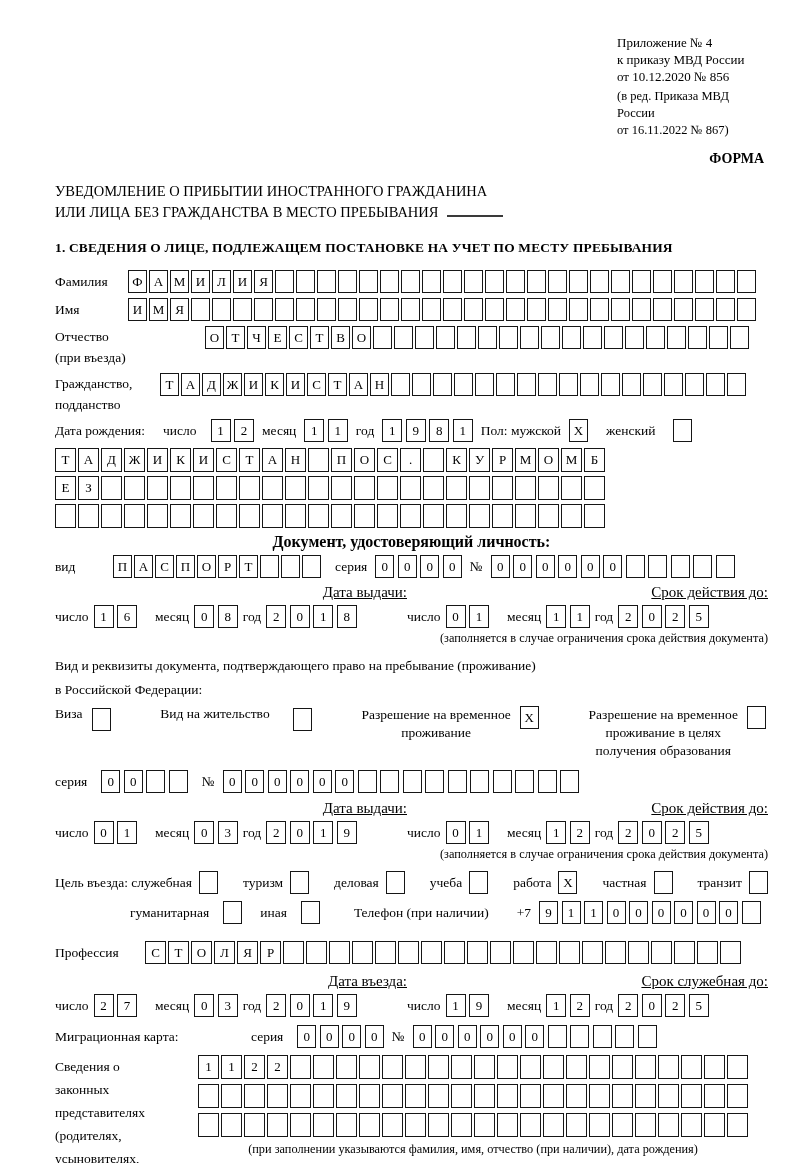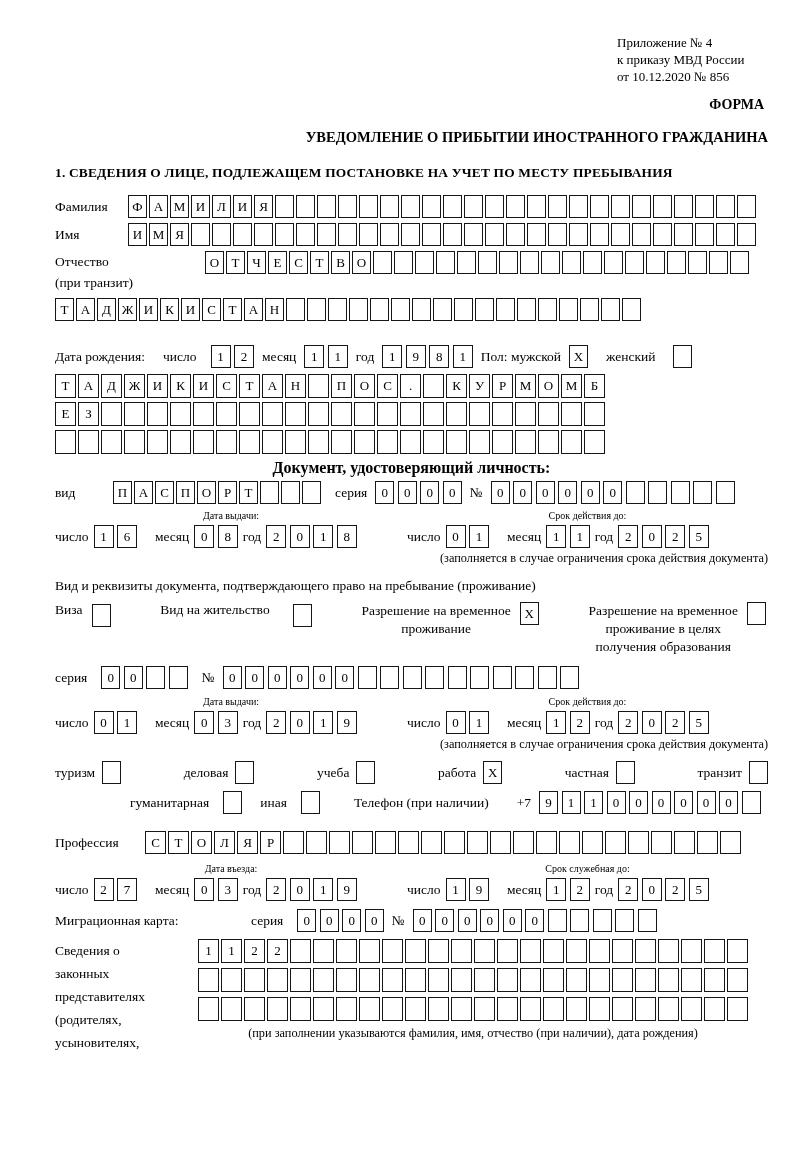--- a/index.html
+++ b/index.html
@@ -5,68 +5,73 @@
   html,body{margin:0;padding:0;background:#888;}
   .page{
     width:800px;height:1163px;background:#fff;color:#000;
     font-family:"Liberation Serif","DejaVu Serif",serif;
     box-sizing:border-box;padding:34px 32px 0 55px;position:relative;
     margin:0 auto;
   }
   .annex{margin-left:562px;font-size:13px;line-height:17px;}
   .annex .sub{margin-top:3px;font-size:12.5px;}
   .forma{margin-top:12px;text-align:right;font-weight:bold;font-size:14px;padding-right:4px;}
-  .title{margin-top:14px;text-align:right;font-weight:bold;font-size:14.5px;line-height:21px;}
+  .title{margin-top:14px;text-align:left;font-weight:normal;font-size:14.5px;line-height:21px;}
   .blankline{display:inline-block;width:56px;border-bottom:2px solid #3a3a3a;height:12px;margin-left:8px;}
   .section{margin-top:17px;font-weight:bold;font-size:13.4px;letter-spacing:.2px;}
   .row{display:flex;align-items:center;margin-top:5px;font-size:13.5px;}
   .rowt{display:flex;align-items:flex-start;margin-top:5px;font-size:13.5px;}
   .lbl{white-space:nowrap;}
   .cells{display:flex;gap:2px;}
   .dcells{display:flex;gap:3.5px;}
   .cbox{
     box-sizing:border-box;flex:0 0 auto;width:19px;height:23px;
     border:1.6px solid #161616;display:flex;align-items:center;justify-content:center;
     font-size:13px;background:#fff;
   }
   .lg .cbox{width:21px;height:24px;}
   .md .cbox{width:21px;}
   .dt .cbox{width:20px;}
   .labelcol{flex:0 0 auto;line-height:21px;}
   .center-b{ text-align:center;font-weight:bold;font-size:16px;margin-top:5px;}
   .twocol{display:flex;margin-top:4px;font-size:13.5px;}
   .col-l{flex:0 0 352px;}
   .col-r{flex:1;}
-  .dlabel{text-align:center;font-size:10px;}
+  .dlabel{text-align:right;font-size:15px;text-decoration:underline;}
   .dgroup{display:flex;align-items:center;gap:5px;}
   .cap{font-size:12.3px;text-align:right;margin-top:3px;}
   .para{margin-top:8px;font-size:13.5px;line-height:24px;}
   .chkrow{display:flex;align-items:flex-start;margin-top:4px;font-size:13.5px;justify-content:space-between;padding-right:2px;}
   .chk{display:flex;align-items:flex-start;gap:9px;}
   .stack{text-align:center;line-height:18px;}
   .purpose{display:flex;align-items:center;margin-top:9px;font-size:13.5px;justify-content:space-between;}
   .pitem{display:flex;align-items:center;gap:7px;}
   .gap8{width:8px;} .gap14{width:14px;} .gap18{width:18px;}
   .repcap{font-size:12.3px;text-align:center;margin-top:4px;padding-left:90px;}
 </style>
 </head>
 <body>
 
 <div class="page">
 
   <div class="annex">
     <div>Приложение № 4</div>
     <div>к приказу МВД России</div>
     <div>от 10.12.2020 № 856</div>
+    <div class="sub">
+      <div>(в ред. Приказа МВД России</div>
+      <div>от 16.11.2022 № 867)</div>
+    </div>
   </div>
 
   <div class="forma">ФОРМА</div>
 
   <div class="title">
     <div>УВЕДОМЛЕНИЕ О ПРИБЫТИИ ИНОСТРАННОГО ГРАЖДАНИНА</div>
+    <div><span>ИЛИ ЛИЦА БЕЗ ГРАЖДАНСТВА В МЕСТО ПРЕБЫВАНИЯ</span><span class="blankline"></span></div>
   </div>
 
   <div class="section">1. СВЕДЕНИЯ О ЛИЦЕ, ПОДЛЕЖАЩЕМ ПОСТАНОВКЕ НА УЧЕТ ПО МЕСТУ ПРЕБЫВАНИЯ</div>
 
   <div class="row" style="margin-top:14px;">
     <span class="lbl" style="flex:0 0 73px;">Фамилия</span>
     <span class="cells">
         <span class="cbox">Ф</span>
         <span class="cbox">А</span>
         <span class="cbox">М</span>
@@ -132,21 +137,21 @@
         <span class="cbox"></span>
         <span class="cbox"></span>
         <span class="cbox"></span>
         <span class="cbox"></span>
       </span>
   </div>
 
   <div class="rowt">
     <span class="labelcol" style="flex:0 0 150px;">
       <span style="display:block;">Отчество</span>
-      <span style="display:block;">(при транзит)</span>
+      <span style="display:block;">(при въезда)</span>
     </span>
     <span class="cells">
         <span class="cbox">О</span>
         <span class="cbox">Т</span>
         <span class="cbox">Ч</span>
         <span class="cbox">Е</span>
         <span class="cbox">С</span>
         <span class="cbox">Т</span>
         <span class="cbox">В</span>
         <span class="cbox">О</span>
@@ -165,20 +170,24 @@
         <span class="cbox"></span>
         <span class="cbox"></span>
         <span class="cbox"></span>
         <span class="cbox"></span>
         <span class="cbox"></span>
         <span class="cbox"></span>
       </span>
   </div>
 
   <div class="rowt">
+    <span class="labelcol" style="flex:0 0 105px;">
+      <span style="display:block;">Гражданство,</span>
+      <span style="display:block;">подданство</span>
+    </span>
     <span class="cells">
         <span class="cbox">Т</span>
         <span class="cbox">А</span>
         <span class="cbox">Д</span>
         <span class="cbox">Ж</span>
         <span class="cbox">И</span>
         <span class="cbox">К</span>
         <span class="cbox">И</span>
         <span class="cbox">С</span>
         <span class="cbox">Т</span>
@@ -197,21 +206,21 @@
         <span class="cbox"></span>
         <span class="cbox"></span>
         <span class="cbox"></span>
         <span class="cbox"></span>
         <span class="cbox"></span>
         <span class="cbox"></span>
         <span class="cbox"></span>
       </span>
   </div>
 
-  <div class="row" style="margin-top:24px;">
+  <div class="row" style="margin-top:4px;">
     <span class="lbl">Дата рождения:</span>
     <span class="gap18"></span>
     <span class="lbl">число</span>
     <span class="gap14"></span>
     <span class="dcells dt">
         <span class="cbox">1</span>
         <span class="cbox">2</span>
       </span>
     <span class="gap8"></span>
     <span class="lbl">месяц</span>
@@ -412,20 +421,21 @@
           <span class="cbox">0</span>
           <span class="cbox">2</span>
           <span class="cbox">5</span>
         </span>
     </div>
   </div>
   <div class="cap">(заполняется в случае ограничения срока действия документа)</div>
 
   <div class="para">
     <div>Вид и реквизиты документа, подтверждающего право на пребывание (проживание)</div>
+    <div>в Российской Федерации:</div>
   </div>
 
   <div class="chkrow">
     <span class="chk">
       <span class="lbl">Виза</span>
       <span class="dcells" style="margin-top:2px;">
           <span class="cbox"></span>
         </span>
     </span>
     <span class="chk">
@@ -529,20 +539,26 @@
           <span class="cbox">2</span>
           <span class="cbox">0</span>
           <span class="cbox">2</span>
           <span class="cbox">5</span>
         </span>
     </div>
   </div>
   <div class="cap">(заполняется в случае ограничения срока действия документа)</div>
 
   <div class="purpose">
+    <span class="pitem">
+      <span class="lbl">Цель въезда: служебная</span>
+      <span class="dcells">
+          <span class="cbox"></span>
+        </span>
+    </span>
     <span class="pitem">
       <span class="lbl">туризм</span>
       <span class="dcells">
           <span class="cbox"></span>
         </span>
     </span>
     <span class="pitem">
       <span class="lbl">деловая</span>
       <span class="dcells">
           <span class="cbox"></span>

